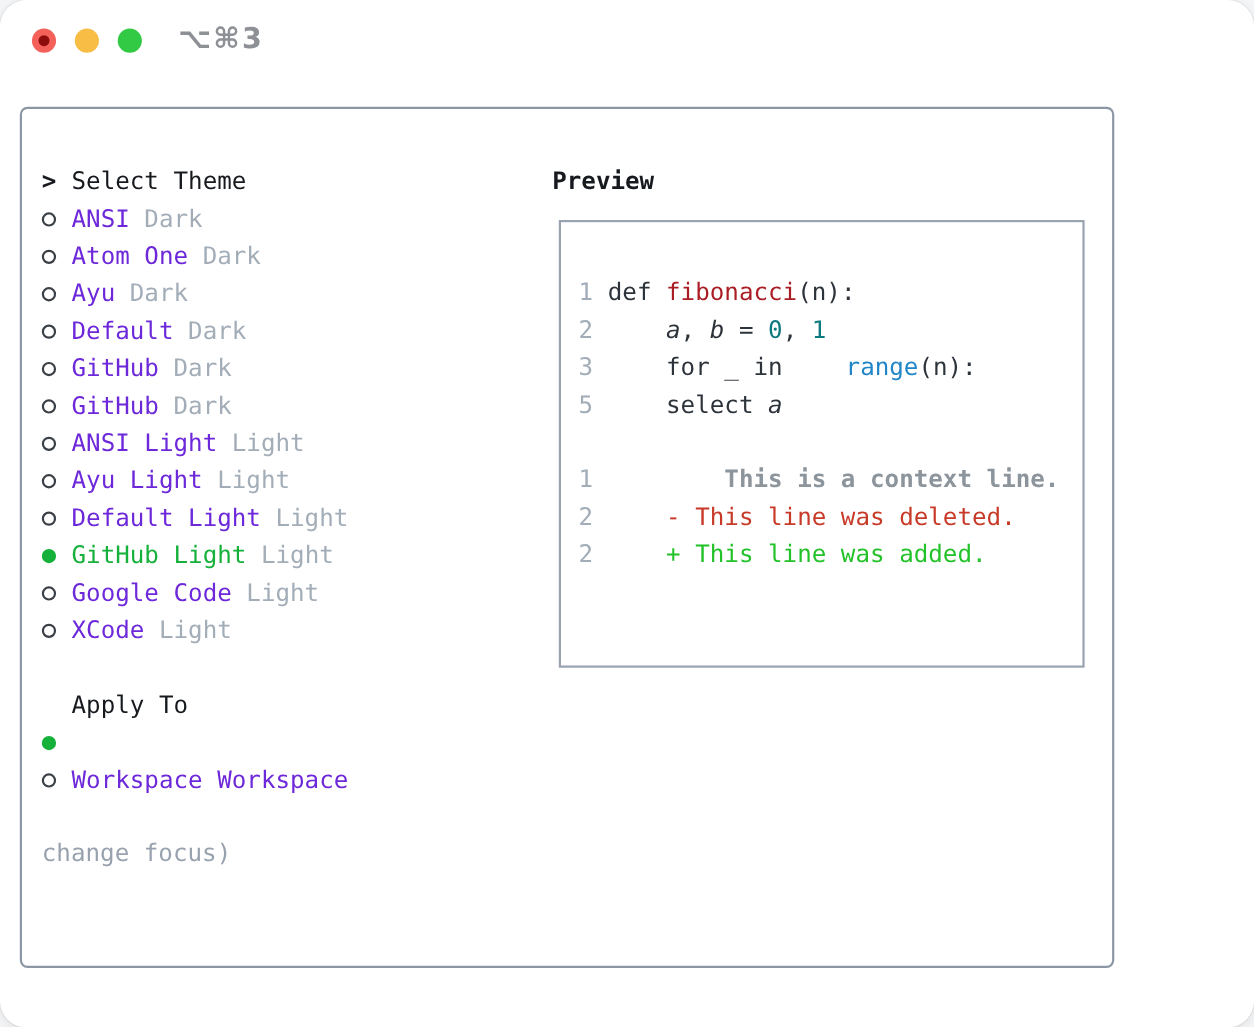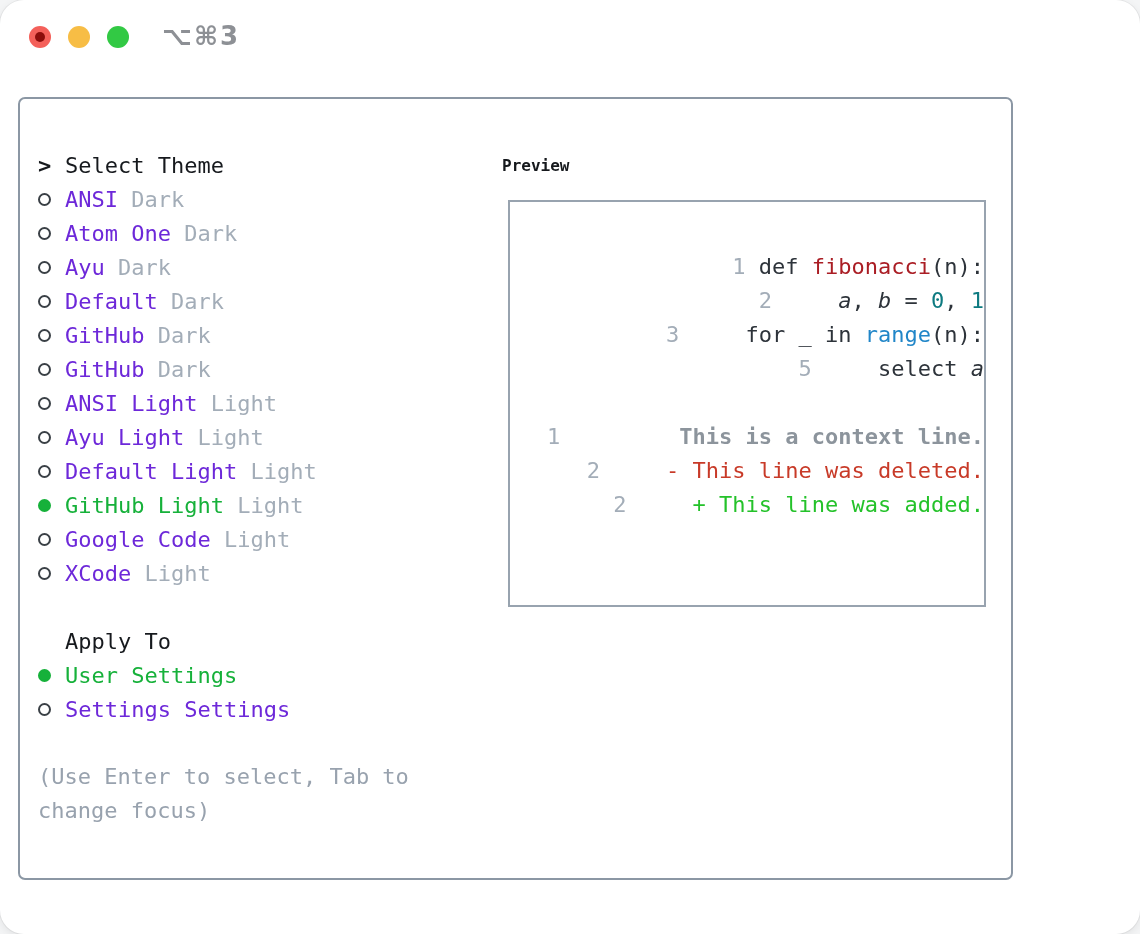--- a/index.html
+++ b/index.html
@@ -66,32 +66,32 @@
   .circle.filled{background:var(--accent-green);border-color:var(--accent-green);}
   .row .name{color:#6d28d9;}
   .row.selected .name{color:var(--accent-green);}
   .row .variant{color:var(--text-muted);}
   .spacer{height:34px;}
   .section-title{color:#16191d;}
   .hint{font-size:22px;line-height:34px;color:var(--hint-gray);white-space:pre;}
   
   .preview-title{
     position:absolute;left:482px;top:49px;height:34px;display:flex;align-items:center;
-    font-size:16px;font-weight:bold;color:#16191d;
+    font-size:22px;font-weight:bold;color:#16191d;
   }
   .preview-box{
     position:absolute;left:488px;top:101px;width:478px;height:407px;
     border:2px solid #98a3af;background:#fff;
-    padding:48px 0 0 16px;overflow:hidden;text-align:right;
+    padding:48px 0 0 16px;overflow:hidden;
   }
   .cline{font-size:22px;line-height:34px;white-space:pre;}
   .lnum{color:var(--line-number);}
   .tk-plain{color:var(--code-plain);}
   .tk-func{color:var(--code-function-red);}
-  .tk-builtin{color:var(--code-builtin-blue);}
+  .tk-builtin{color:var(--code-builtin-blue);margin-left:44px;}
   .tk-number{color:var(--code-number-teal);}
   .tk-var{color:var(--code-plain);font-style:italic;}
   .blank-line{height:34px;}
   .diff-context{color:var(--diff-context);font-weight:bold;}
   .diff-deleted{color:var(--diff-deleted);}
   .diff-added{color:var(--diff-added);}
 </style>
 </head>
 <body>
 
@@ -128,27 +128,26 @@
         </div>
 
       <div class="spacer"></div>
 
       <div class="row">
         <span class="marker"></span>
         <span class="section-title">Apply To</span>
       </div>
 
       <div id="apply-list">
-          <div class="row item selected"><span class="marker"><span class="circle filled"></span></span><span class="name">User Settings</span></div>
-          <div class="row item"><span class="marker"><span class="circle"></span></span><span class="name">Settings Settings</span></div>
+          <div class="row item selected"><span class="marker"><span class="circle filled"></span></span></div>
+          <div class="row item"><span class="marker"><span class="circle"></span></span><span class="name">Workspace Workspace</span></div>
         </div>
 
       <div class="spacer"></div>
 
-      <div class="hint">(Use Enter to select, Tab to</div>
       <div class="hint">change focus)</div>
     </div>
 
     <div class="preview-title">Preview</div>
 
     <div class="preview-box">
       <div id="code-lines">
           <div class="cline"><span class="lnum">1 </span><span class="tk-plain">def </span><span class="tk-func">fibonacci</span><span class="tk-plain">(n):</span></div>
           <div class="cline"><span class="lnum">2 </span><span class="tk-plain">    </span><span class="tk-var">a</span><span class="tk-plain">, </span><span class="tk-var">b</span><span class="tk-plain"> = </span><span class="tk-number">0</span><span class="tk-plain">, </span><span class="tk-number">1</span></div>
           <div class="cline"><span class="lnum">3 </span><span class="tk-plain">    for _ in </span><span class="tk-builtin">range</span><span class="tk-plain">(n):</span></div>

